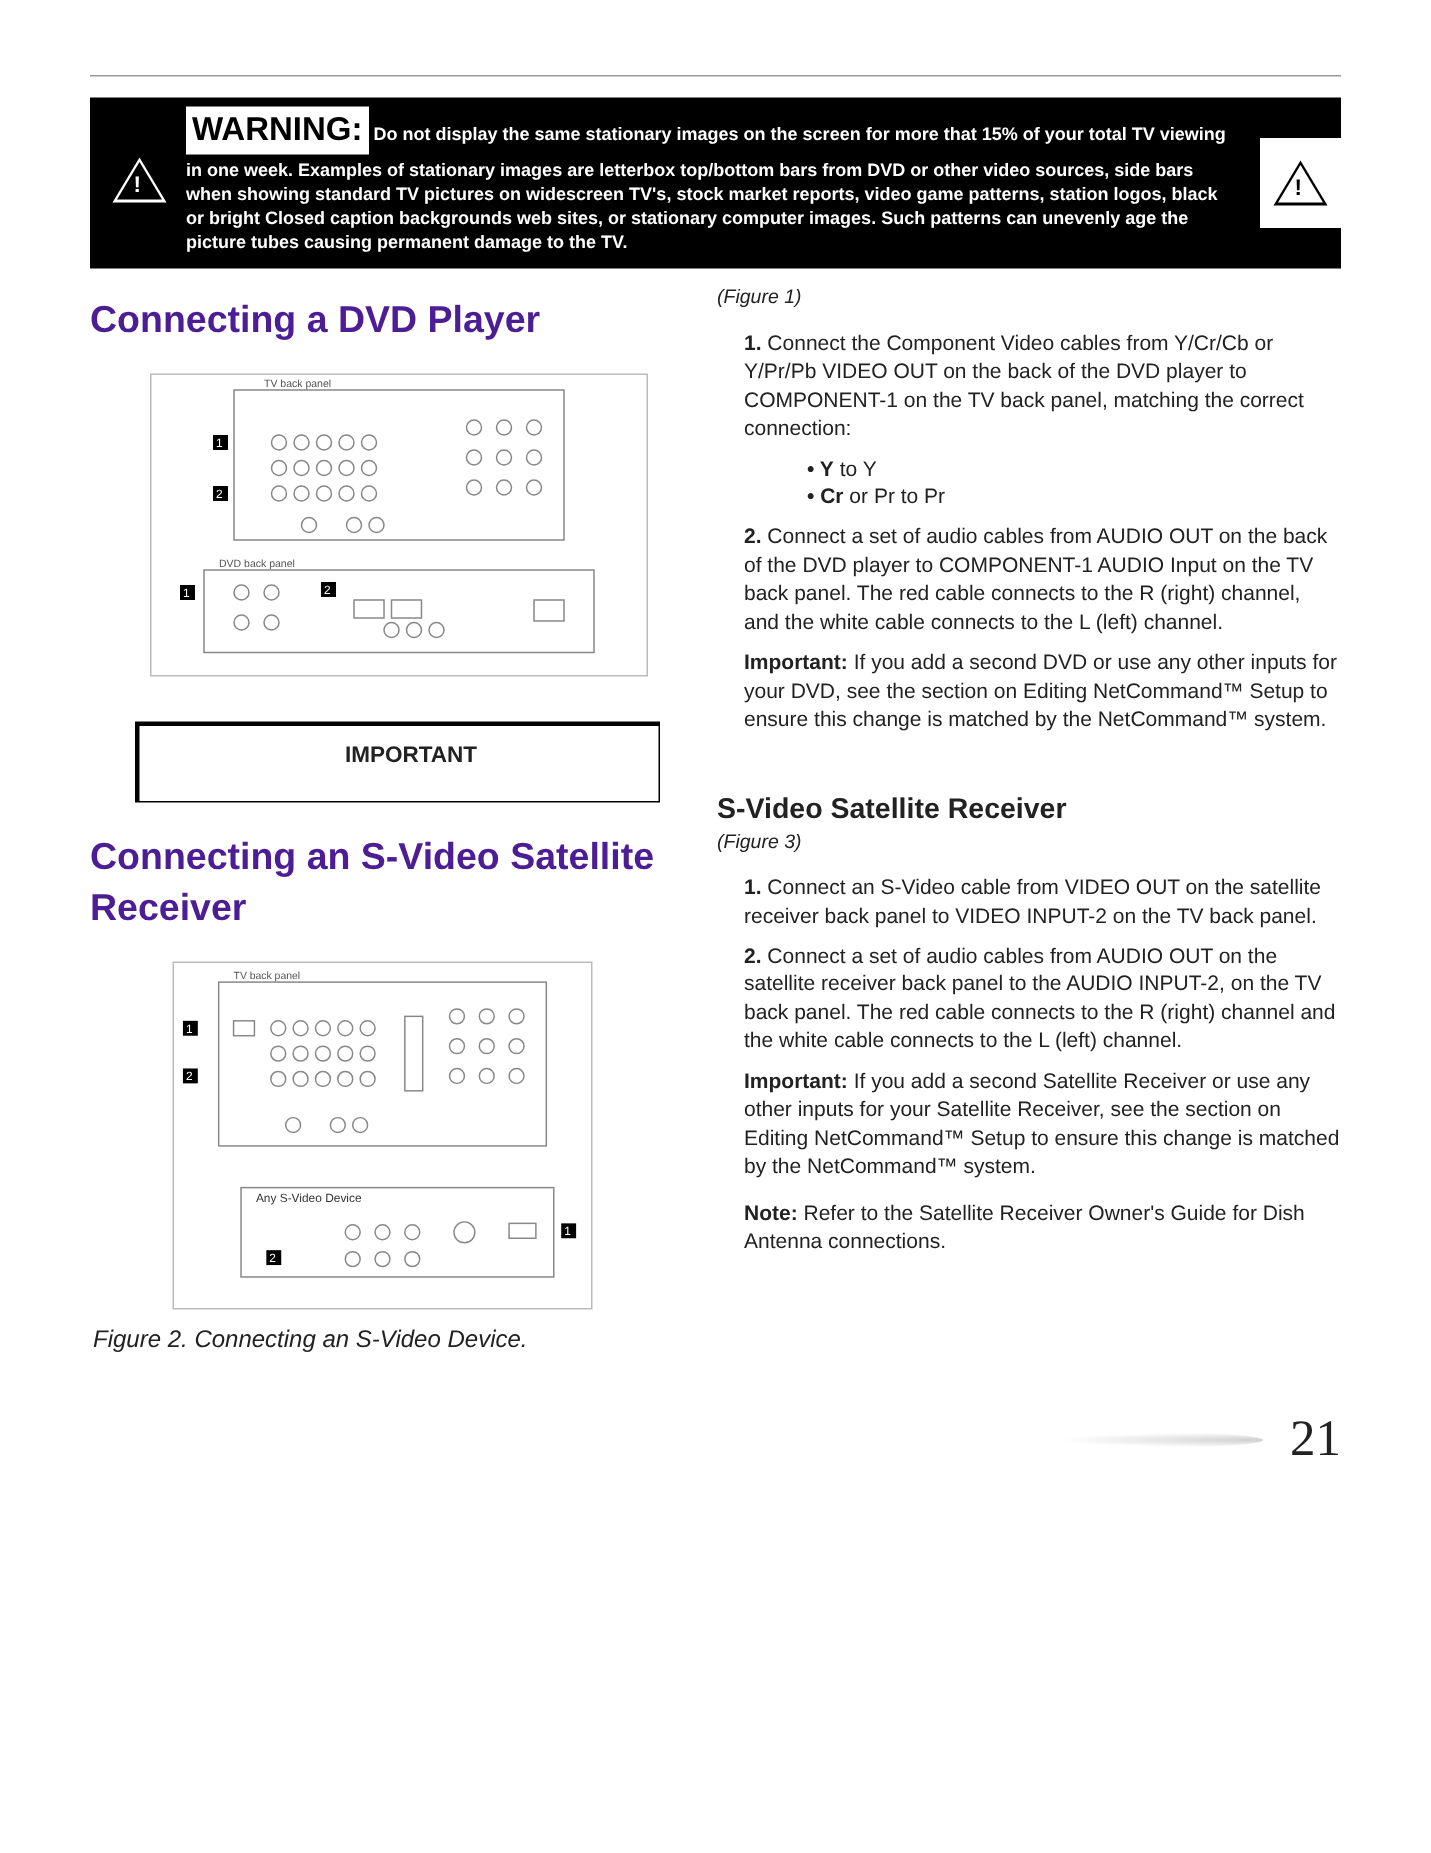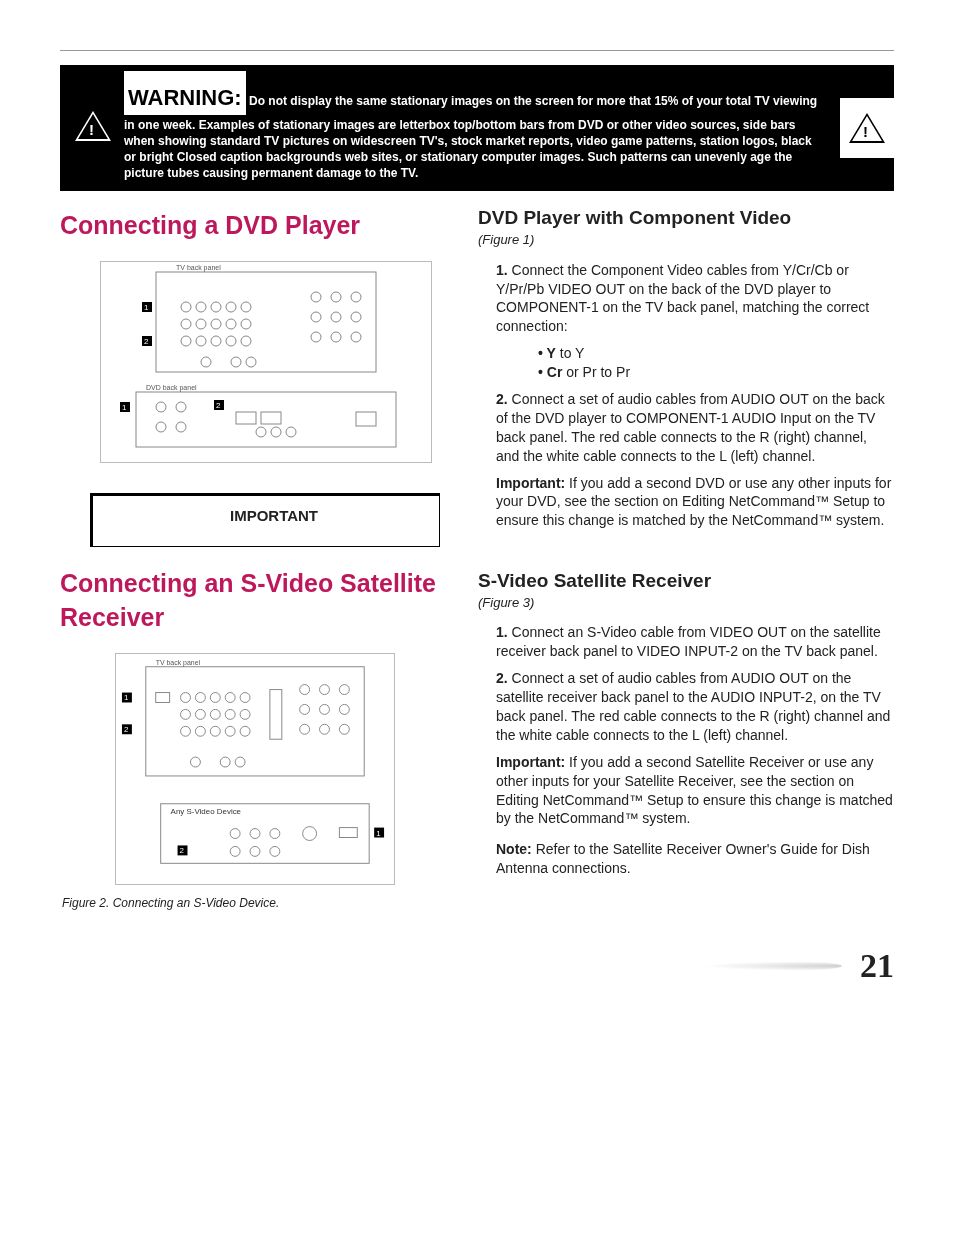--- a/index.html
+++ b/index.html
@@ -33,21 +33,21 @@
     font-size: 12px;
     font-weight: bold;
     padding: 0 8px;
   }
   .warning-header {
     display: inline-block;
     background: #fff;
     color: #000;
     font-size: 22px;
     font-weight: bold;
-    padding: 12px 4px 2px 4px;
+    padding: 0 4px 2px 4px;
     margin-bottom: 2px;
   }
   .warn-tri {
     width: 0; height: 0;
     border-left: 18px solid transparent;
     border-right: 18px solid transparent;
     position: relative;
   }
   .warn-tri.white { border-bottom: 30px solid #fff; }
   .warn-tri .inner {
@@ -94,21 +94,21 @@
     color: #000; font-weight: bold; font-size:15px;
   }
   .columns {
     display: flex;
     gap: 28px;
     margin-top: 10px;
   }
   .col-left { flex: 0 0 390px; }
   .col-right { flex: 1; }
   h1.section {
-    color: #be185d;
+    color: #4c1d95;
     font-size: 25px;
     font-weight: bold;
     margin: 8px 0 12px 0;
   }
   h2.sub {
     font-size: 19px;
     font-weight: bold;
     margin: 4px 0 0 0;
   }
   .figref {
@@ -122,21 +122,21 @@
     margin: 18px 18px 8px 40px;
     display: flex;
     flex-direction: column;
     align-items: center;
     justify-content: center;
     color: #888;
     font-size: 10px;
   }
   .figcap {
     font-style: italic;
-    font-size: 12px;
+    font-size: 16px;
     margin: 10px 0 14px 2px;
   }
   .important-box {
     border-top: 3px solid #000;
     border-left: 3px solid #000;
     border-right: 1px solid #000;
     border-bottom: 1px solid #000;
     padding: 10px 0 12px 16px;
     margin: 30px 10px 20px 30px;
     font-weight: bold;
@@ -165,21 +165,21 @@
     content: "• ";
     font-weight: bold;
   }
   .para {
     margin: 8px 0 12px 18px;
   }
   .pagenum {
     text-align: right;
     font-size: 34px;
     font-family: Georgia, 'Times New Roman', serif;
-    font-weight: bold;
+    font-weight: normal;
     margin-top: 18px;
     position: relative;
   }
   .pagenum::before {
     content: "";
     position: absolute;
     right: 52px;
     top: 18px;
     width: 140px;
     height: 10px;
@@ -339,21 +339,20 @@
         <rect x="260" y="174" width="10" height="10" fill="#000"></rect>
           <text x="262" y="182" font-size="8" fill="#fff">1</text>
       </svg>
     </div>
 
     <div class="figcap">Figure 2.  Connecting an S-Video Device.</div>
   </div>
 
   <div class="col-right">
 
-    <h2 class="sub">DVD Player with Component Video</h2>
     <div class="figref">(Figure 1)</div>
 
     <div class="numitem">
       <span class="num">1.</span>
       <span>Connect the Component Video cables from Y/Cr/Cb or Y/Pr/Pb VIDEO OUT on the back of the DVD player to COMPONENT-1 on the TV back panel, matching the correct connection:</span>
     </div>
     <div class="sublist">
       <div><b>Y</b><span> to Y</span></div>
       <div><b>Cr</b><span> or Pr to Pr</span></div>
     </div>

